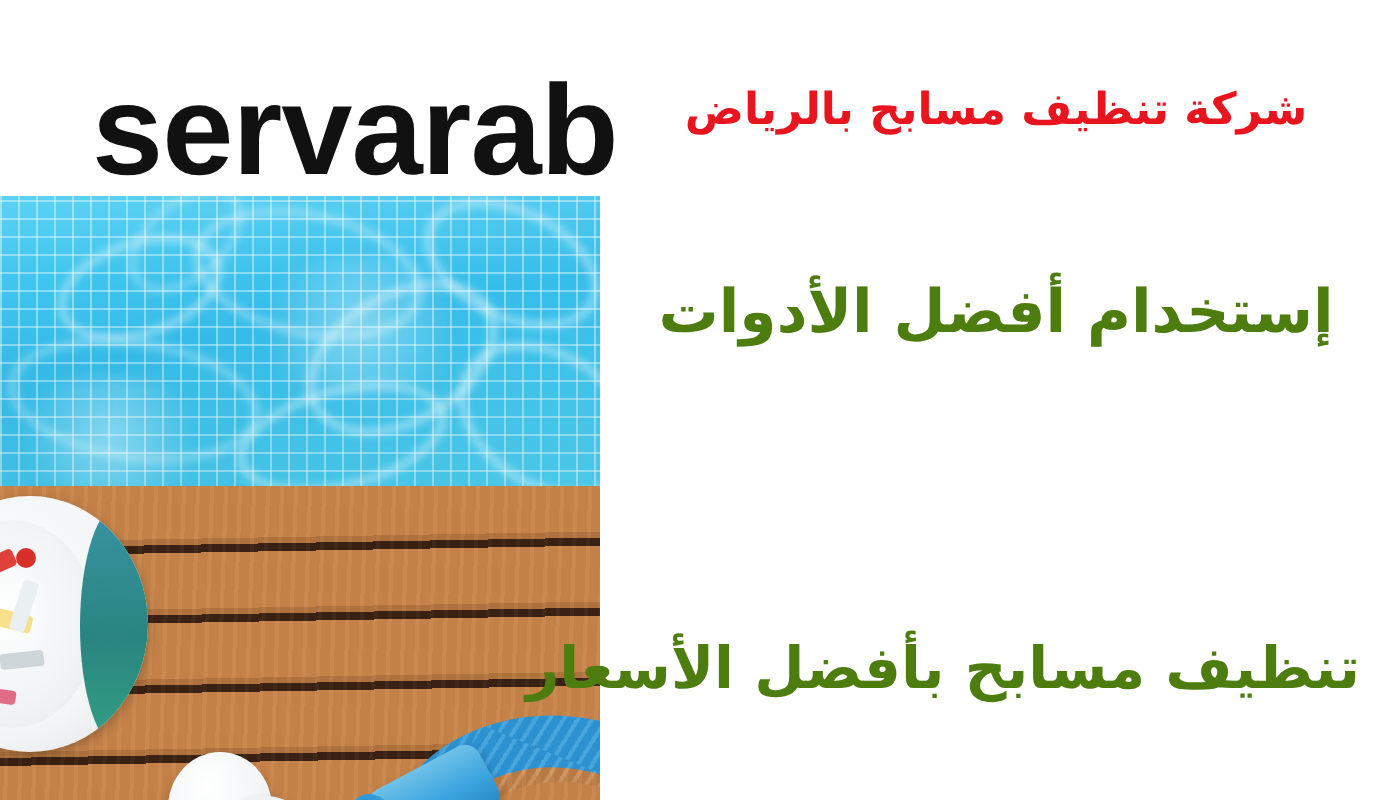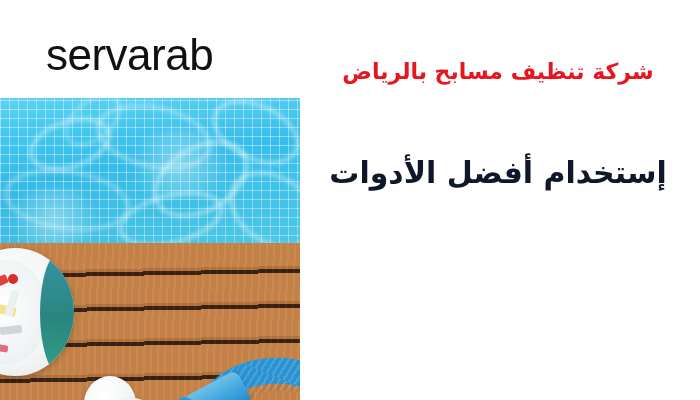--- a/index.html
+++ b/index.html
@@ -21,22 +21,22 @@
     background: #ffffff;
     overflow: hidden;
   }
 
   
   .logo {
     position: absolute;
     left: 46px;
     top: 33px;
     font-family: "Liberation Sans", sans-serif;
-    font-size: 44px;
-    font-weight: 400;
+    font-size: 64px;
+    font-weight: 700;
     letter-spacing: -0.5px;
     color: #111111;
     line-height: 1;
     white-space: nowrap;
   }
 
   
   .photo {
     position: absolute;
     left: 0;
@@ -191,21 +191,21 @@
     width: 24px; height: 34px;
     border-radius: 50%;
     background: radial-gradient(ellipse at 50% 45%, #1f7ab4 0%, #3aa3de 70%);
     transform: rotate(-28deg);
   }
 
   
   .text-col {
     position: absolute;
     left: 316px;
-    top: 16px;
+    top: 0;
     width: 364px;
     height: 344px;
     direction: rtl;
   }
   .headline {
     position: absolute;
     top: 43px;
     right: 0;
     width: 364px;
     text-align: center;
@@ -217,21 +217,21 @@
     white-space: nowrap;
     direction: rtl;
   }
   .feature {
     position: absolute;
     right: 0;
     width: 364px;
     text-align: center;
     font-family: "DejaVu Sans", "Liberation Sans", sans-serif;
     font-weight: 700;
-    color: #0f172a;
+    color: #4d7c0f;
     line-height: 1.15;
     white-space: nowrap;
     direction: rtl;
   }
   .f1 { top: 140px; font-size: 30px; }
   .f2 { top: 233px; font-size: 28px; }
   .f3 { top: 318px; font-size: 29px; }
 </style>
 </head>
 <body>
@@ -283,16 +283,17 @@
 
   </div>
 
   <div class="text-col">
 
     <div class="headline">شركة تنظيف مسابح بالرياض</div>
 
     <div class="feature f1">إستخدام أفضل الأدوات</div>
 
 
+    <div class="feature f3">تنظيف مسابح بأفضل الأسعار</div>
 
   </div>
 
 </div>
 
 </body></html>

